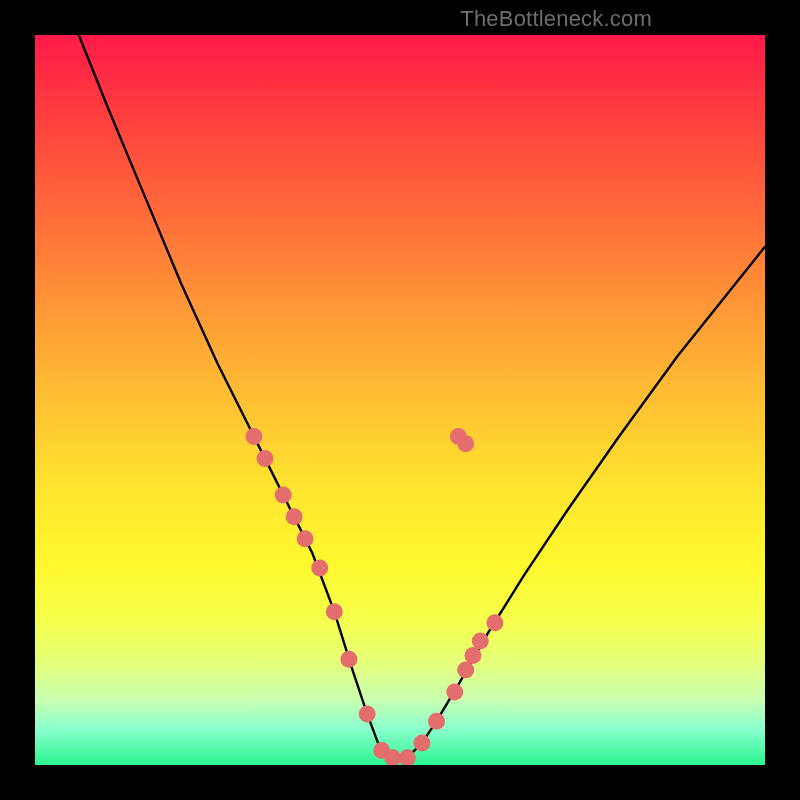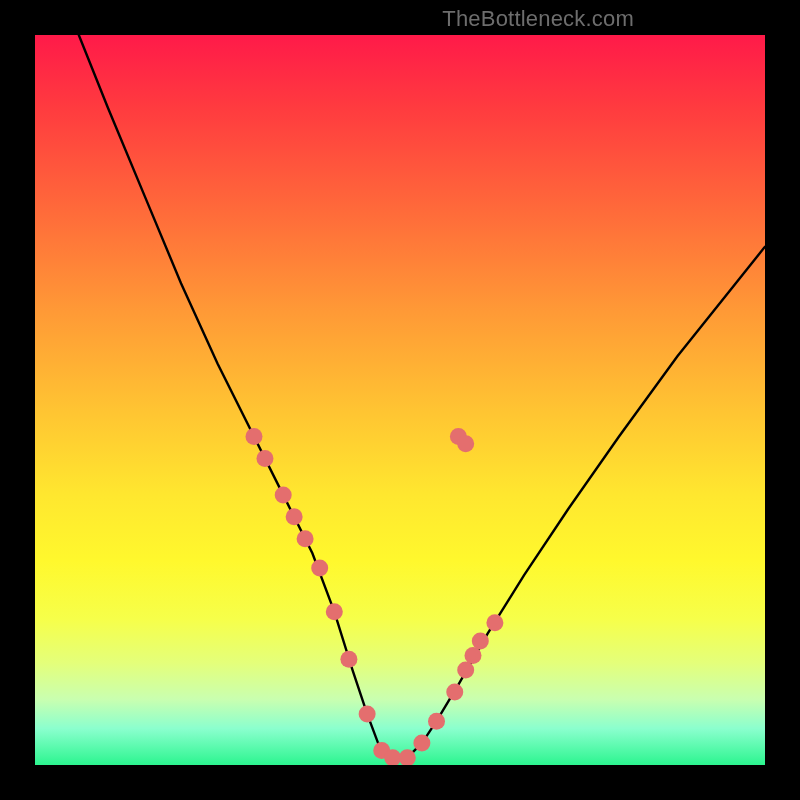--- a/index.html
+++ b/index.html
@@ -11,20 +11,21 @@
     background: #000;
     font-family: Arial, Helvetica, sans-serif;
   }
   .frame {
     position: absolute;
     left: 0;
     top: 0;
     width: 648px;
     height: 800px;
     background: #000;
+    padding-left: 18px;
   }
   .plot {
     position: absolute;
     left: 35px;
     top: 35px;
     width: 730px;
     height: 730px;
     background: linear-gradient(to bottom,
       #ff1a49 0%,
       #ff3b3f 10%,

